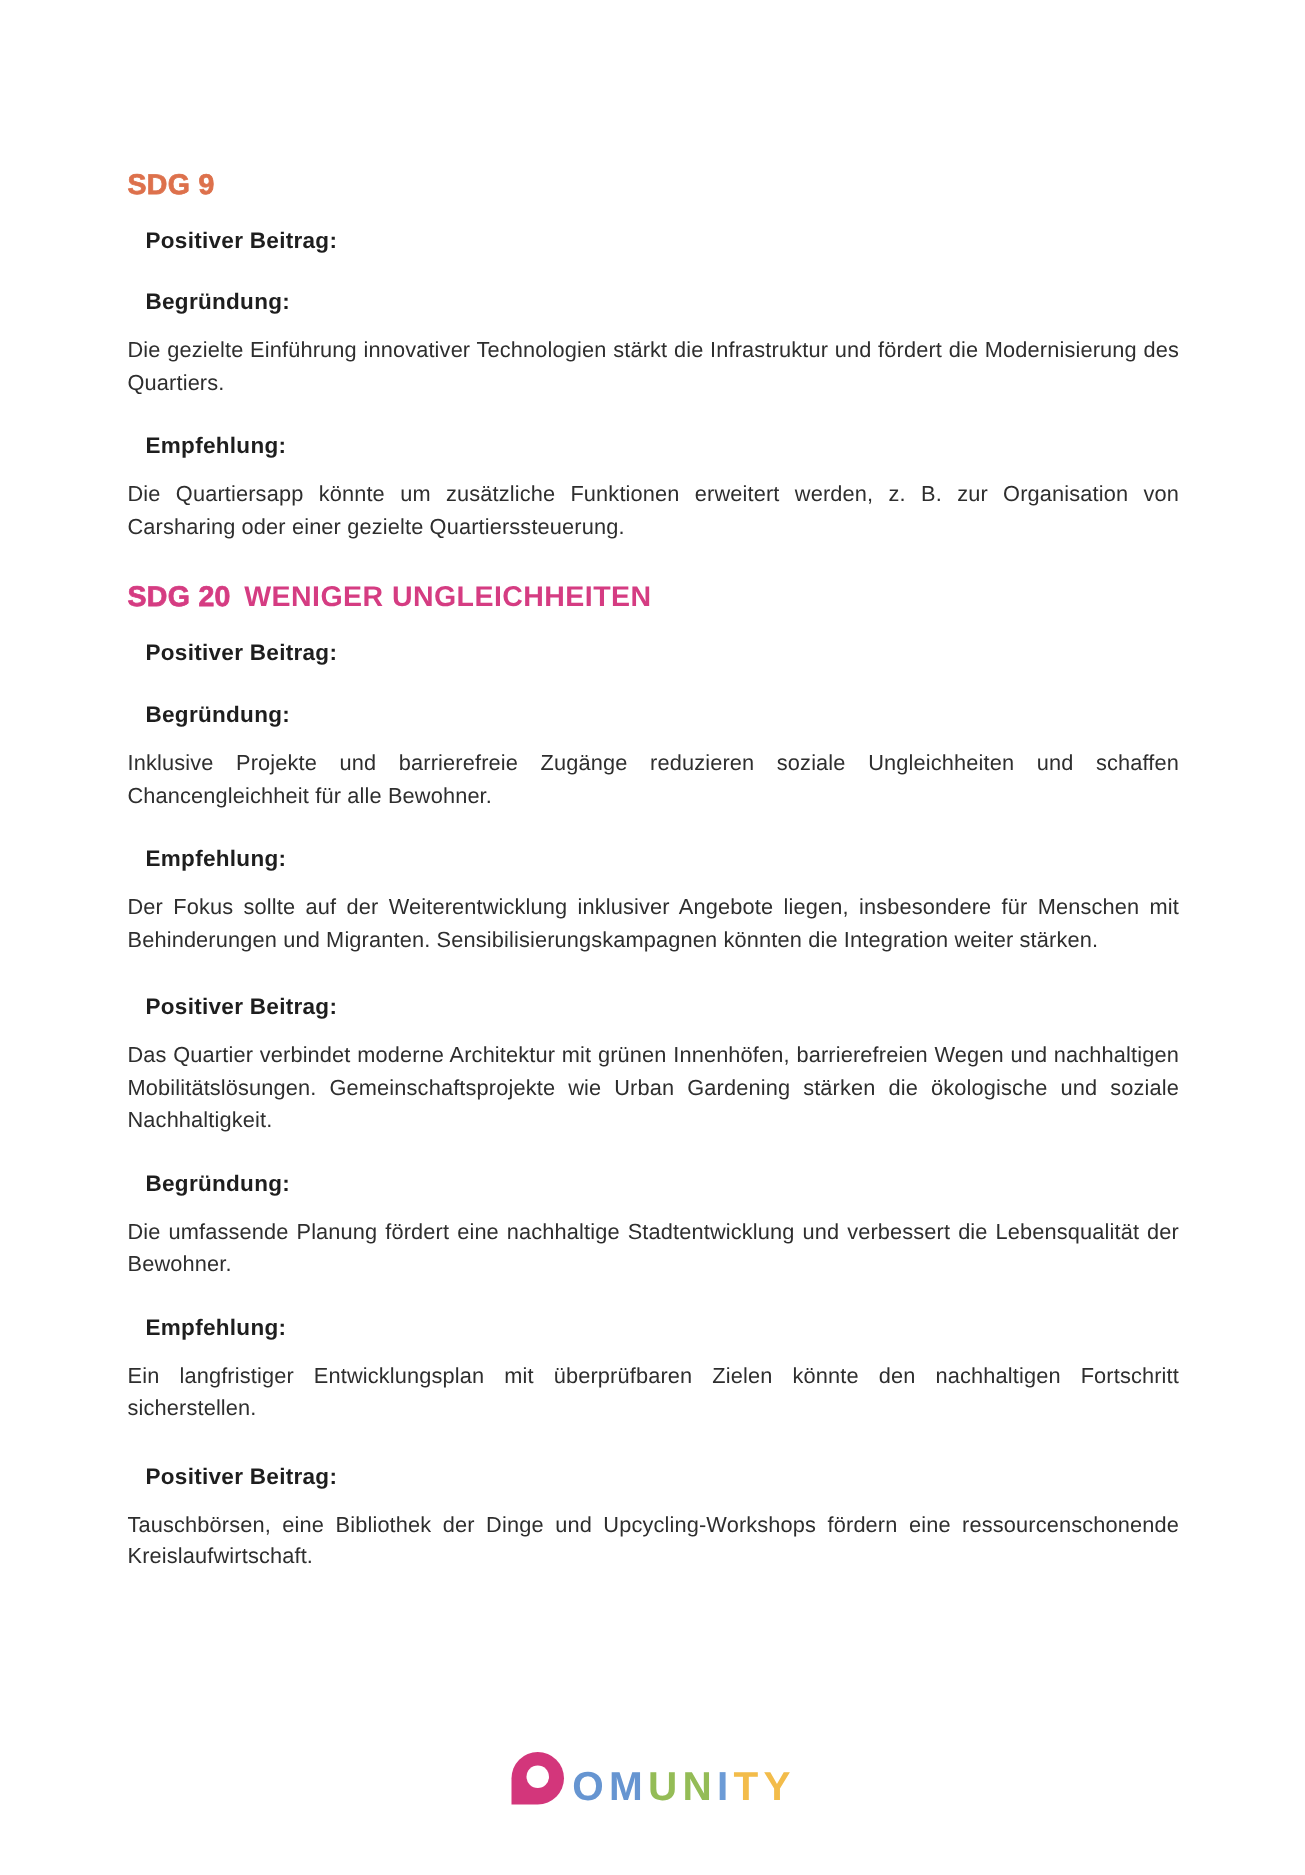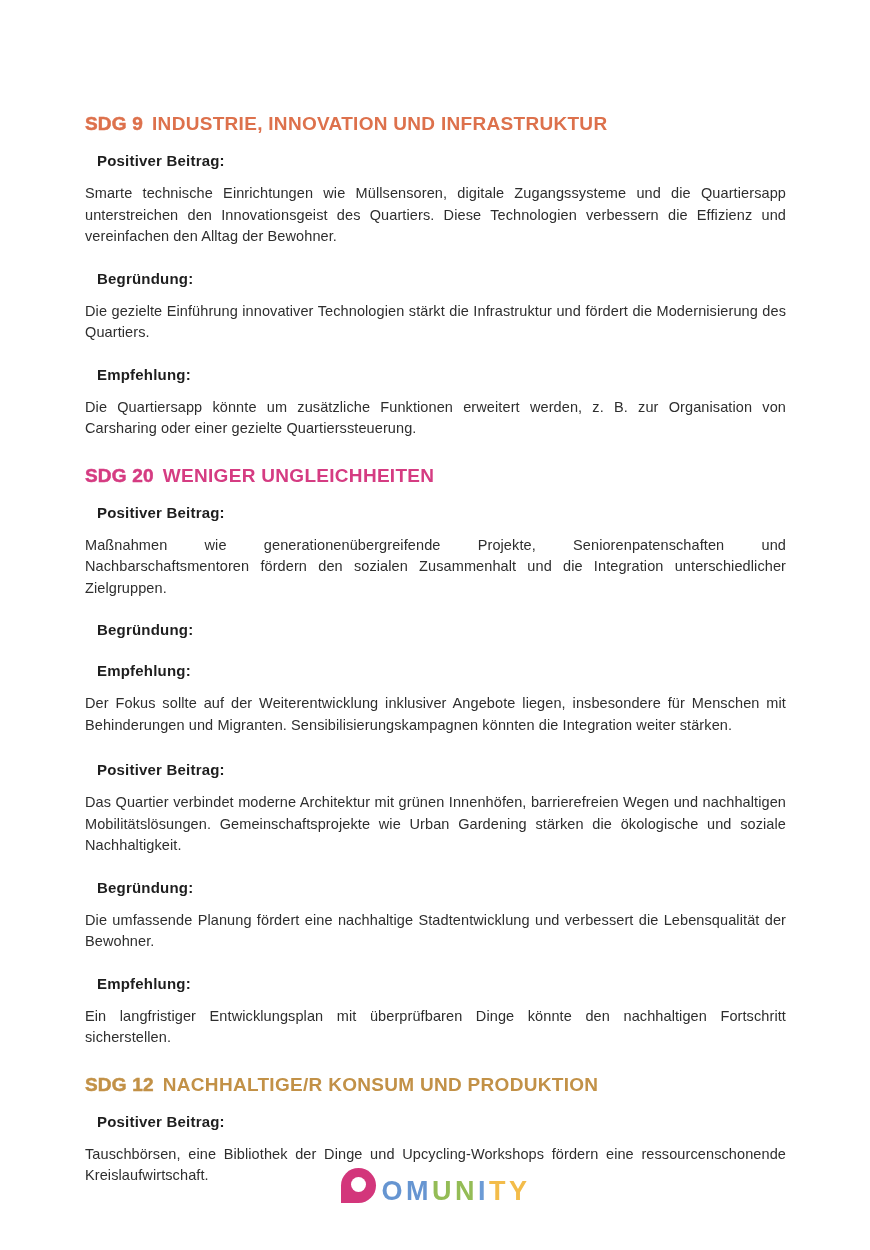--- a/index.html
+++ b/index.html
@@ -92,74 +92,68 @@
   }
 </style>
 </head>
 <body>
 
 <div class="page">
 
   <section class="sdg-section">
     <h2 class="sdg-heading" style="color: rgb(221, 113, 76);">
       <span class="sdg-label">SDG 9</span>
-      <span class="sdg-title">INDUSTRIE, INNOVATION UND INFRASTRUKTUR</span>
     </h2>
     <div class="block">
       <h3 class="block-label">Positiver Beitrag:</h3>
-      <p class="block-text">Smarte technische Einrichtungen wie Müllsensoren, digitale Zugangssysteme und die Quartiersapp unterstreichen den Innovationsgeist des Quartiers. Diese Technologien verbessern die Effizienz und vereinfachen den Alltag der Bewohner.</p>
     </div>
     <div class="block">
       <h3 class="block-label">Begründung:</h3>
       <p class="block-text">Die gezielte Einführung innovativer Technologien stärkt die Infrastruktur und fördert die Modernisierung des Quartiers.</p>
     </div>
     <div class="block">
       <h3 class="block-label">Empfehlung:</h3>
       <p class="block-text">Die Quartiersapp könnte um zusätzliche Funktionen erweitert werden, z. B. zur Organisation von Carsharing oder einer gezielte Quartierssteuerung.</p>
     </div>
   </section>
 
   <section class="sdg-section">
     <h2 class="sdg-heading" style="color: rgb(213, 60, 130);">
       <span class="sdg-label">SDG 20</span>
       <span class="sdg-title">WENIGER UNGLEICHHEITEN</span>
     </h2>
     <div class="block">
       <h3 class="block-label">Positiver Beitrag:</h3>
-      <p class="block-text">Maßnahmen wie generationenübergreifende Projekte, Seniorenpatenschaften und Nachbarschaftsmentoren fördern den sozialen Zusammenhalt und die Integration unterschiedlicher Zielgruppen.</p>
     </div>
     <div class="block">
       <h3 class="block-label">Begründung:</h3>
+      <p class="block-text">Inklusive Projekte und barrierefreie Zugänge reduzieren soziale Ungleichheiten und schaffen Chancengleichheit für alle Bewohner.</p>
     </div>
     <div class="block">
       <h3 class="block-label">Empfehlung:</h3>
       <p class="block-text">Der Fokus sollte auf der Weiterentwicklung inklusiver Angebote liegen, insbesondere für Menschen mit Behinderungen und Migranten. Sensibilisierungskampagnen könnten die Integration weiter stärken.</p>
     </div>
   </section>
 
   <section class="sdg-section">
     <div class="block">
       <h3 class="block-label">Positiver Beitrag:</h3>
       <p class="block-text">Das Quartier verbindet moderne Architektur mit grünen Innenhöfen, barrierefreien Wegen und nachhaltigen Mobilitätslösungen. Gemeinschaftsprojekte wie Urban Gardening stärken die ökologische und soziale Nachhaltigkeit.</p>
     </div>
     <div class="block">
       <h3 class="block-label">Begründung:</h3>
       <p class="block-text">Die umfassende Planung fördert eine nachhaltige Stadtentwicklung und verbessert die Lebensqualität der Bewohner.</p>
     </div>
     <div class="block">
       <h3 class="block-label">Empfehlung:</h3>
-      <p class="block-text">Ein langfristiger Entwicklungsplan mit überprüfbaren Dinge könnte den nachhaltigen Fortschritt sicherstellen.</p>
+      <p class="block-text">Ein langfristiger Entwicklungsplan mit überprüfbaren Zielen könnte den nachhaltigen Fortschritt sicherstellen.</p>
     </div>
   </section>
 
   <section class="sdg-section">
-    <h2 class="sdg-heading" style="color: rgb(194, 145, 71);">
-      <span class="sdg-label">SDG 12</span>
-      <span class="sdg-title">NACHHALTIGE/R KONSUM UND PRODUKTION</span>
-    </h2>
     <div class="block">
       <h3 class="block-label">Positiver Beitrag:</h3>
       <p class="block-text">Tauschbörsen, eine Bibliothek der Dinge und Upcycling-Workshops fördern eine ressourcenschonende Kreislaufwirtschaft.</p>
     </div>
   </section>
 
   <div class="footer">
     <div class="logo">
         <span class="logo-q" style="color: rgb(211, 54, 123);"></span>
         <span class="logo-letter" style="color: rgb(102, 149, 209);">O</span>

